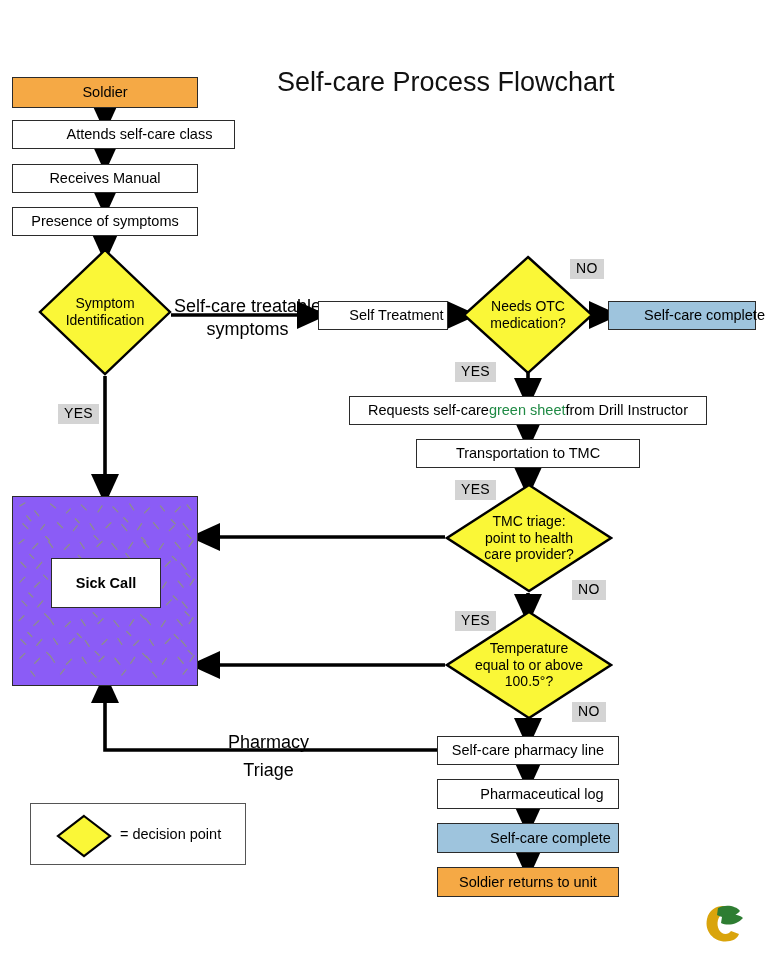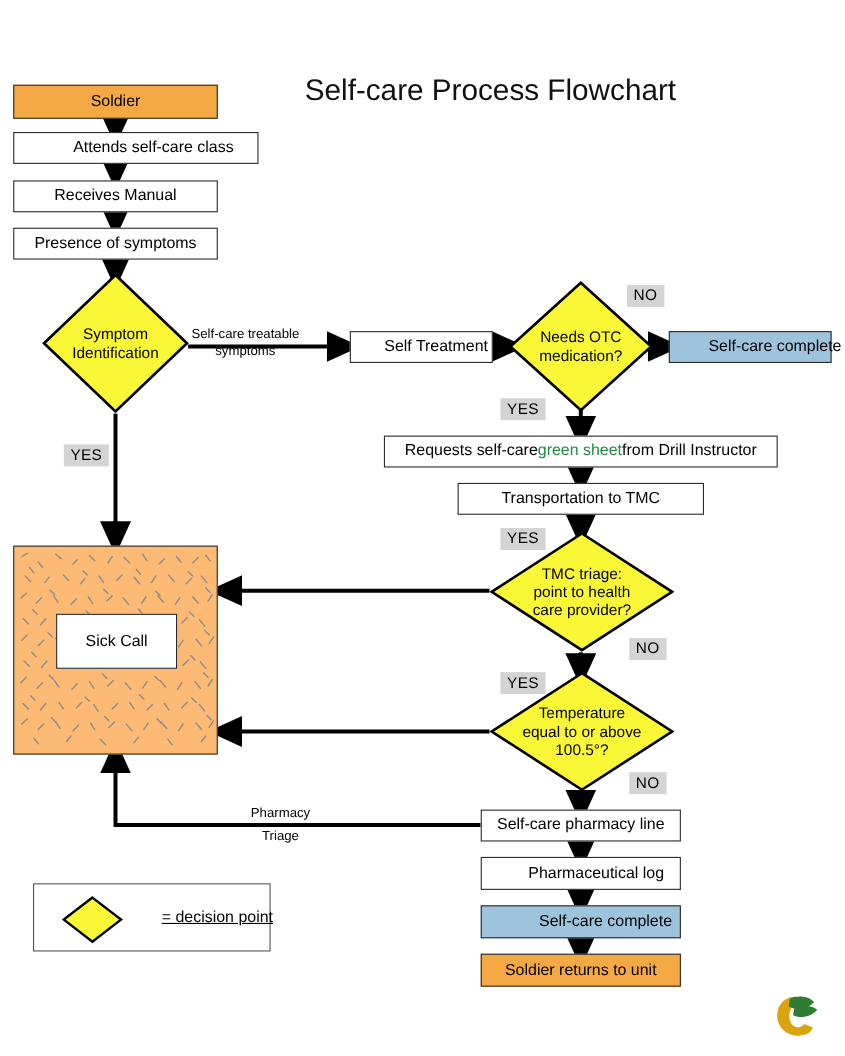--- a/index.html
+++ b/index.html
@@ -53,21 +53,21 @@
     position: relative;
     z-index: 2;
     text-align: center;
     font-size: 14px;
     line-height: 1.18;
     color: #000;
   }
 
   .edgelabel {
     position: absolute;
-    font-size: 12px;
+    font-size: 18px;
     line-height: 1.18;
     color: #000;
     text-align: center;
     white-space: nowrap;
   }
   .yn {
     position: absolute;
     background: #D4D4D4;
     font-size: 14px;
     color: #000;
@@ -90,21 +90,22 @@
     width: 768px; height: 960px;
     pointer-events: none;
   }
 
   
   .sickcall-outer {
     position: absolute;
     box-sizing: border-box;
     border: 1.6px solid #2b2b2b;
     overflow: hidden;
-    background: #fdba74;
+    background: #8b5cf6;
+    font-weight: bold;
   }
   .sickcall-inner {
     position: absolute;
     box-sizing: border-box;
     border: 1.5px solid #2b2b2b;
     background: #ffffff;
     display: flex;
     align-items: center;
     justify-content: center;
     font-size: 14.5px;
@@ -426,21 +427,21 @@
   <div class="node" style="left:437px; top:779px; width:182px; height:30px;padding-left:28px;">Pharmaceutical log</div>
 
   <div class="node blue" style="left:437px; top:823px; width:182px; height:30px;">Self-care complete</div>
 
   <div class="node orange" style="left:437px; top:867px; width:182px; height:30px;">Soldier returns to unit</div>
 
   <div class="legendbox" style="left:30px; top:803px; width:216px; height:62px;">
     <svg class="legend-diamond" style="left:25px; top:10px; width:56px; height:44px;" viewBox="0 0 56 44">
       <polygon points="28,2 54,22 28,42 2,22" fill="#FAF737" stroke="#000" stroke-width="2.2"></polygon>
     </svg>
-    <div class="legend-text" style="left:116px; top:22px;text-decoration:underline;">= decision point</div>
+    <div class="legend-text" style="left:89px; top:22px;">= decision point</div>
   </div>
 
   <svg class="logo" style="left:700px; top:898px; width:50px; height:50px;" viewBox="0 0 50 50">
     <path d="M33,12 C26,5 10,7 7,21 C4,35 16,46 30,43 C35,42 38,39 39,36 L31,33 C29,36 25,37 22,35 C17,32 16,23 20,18 C24,13 31,14 33,18 Z" fill="#D9A40C"></path>
     <path d="M18,10 C26,6 36,8 40,13 C34,20 24,21 17,17 Z" fill="#2E7D32"></path>
     <path d="M22,19 C30,15 39,16 43,20 C37,27 27,28 21,25 Z" fill="#2E7D32"></path>
   </svg>
 
 </div>
 

